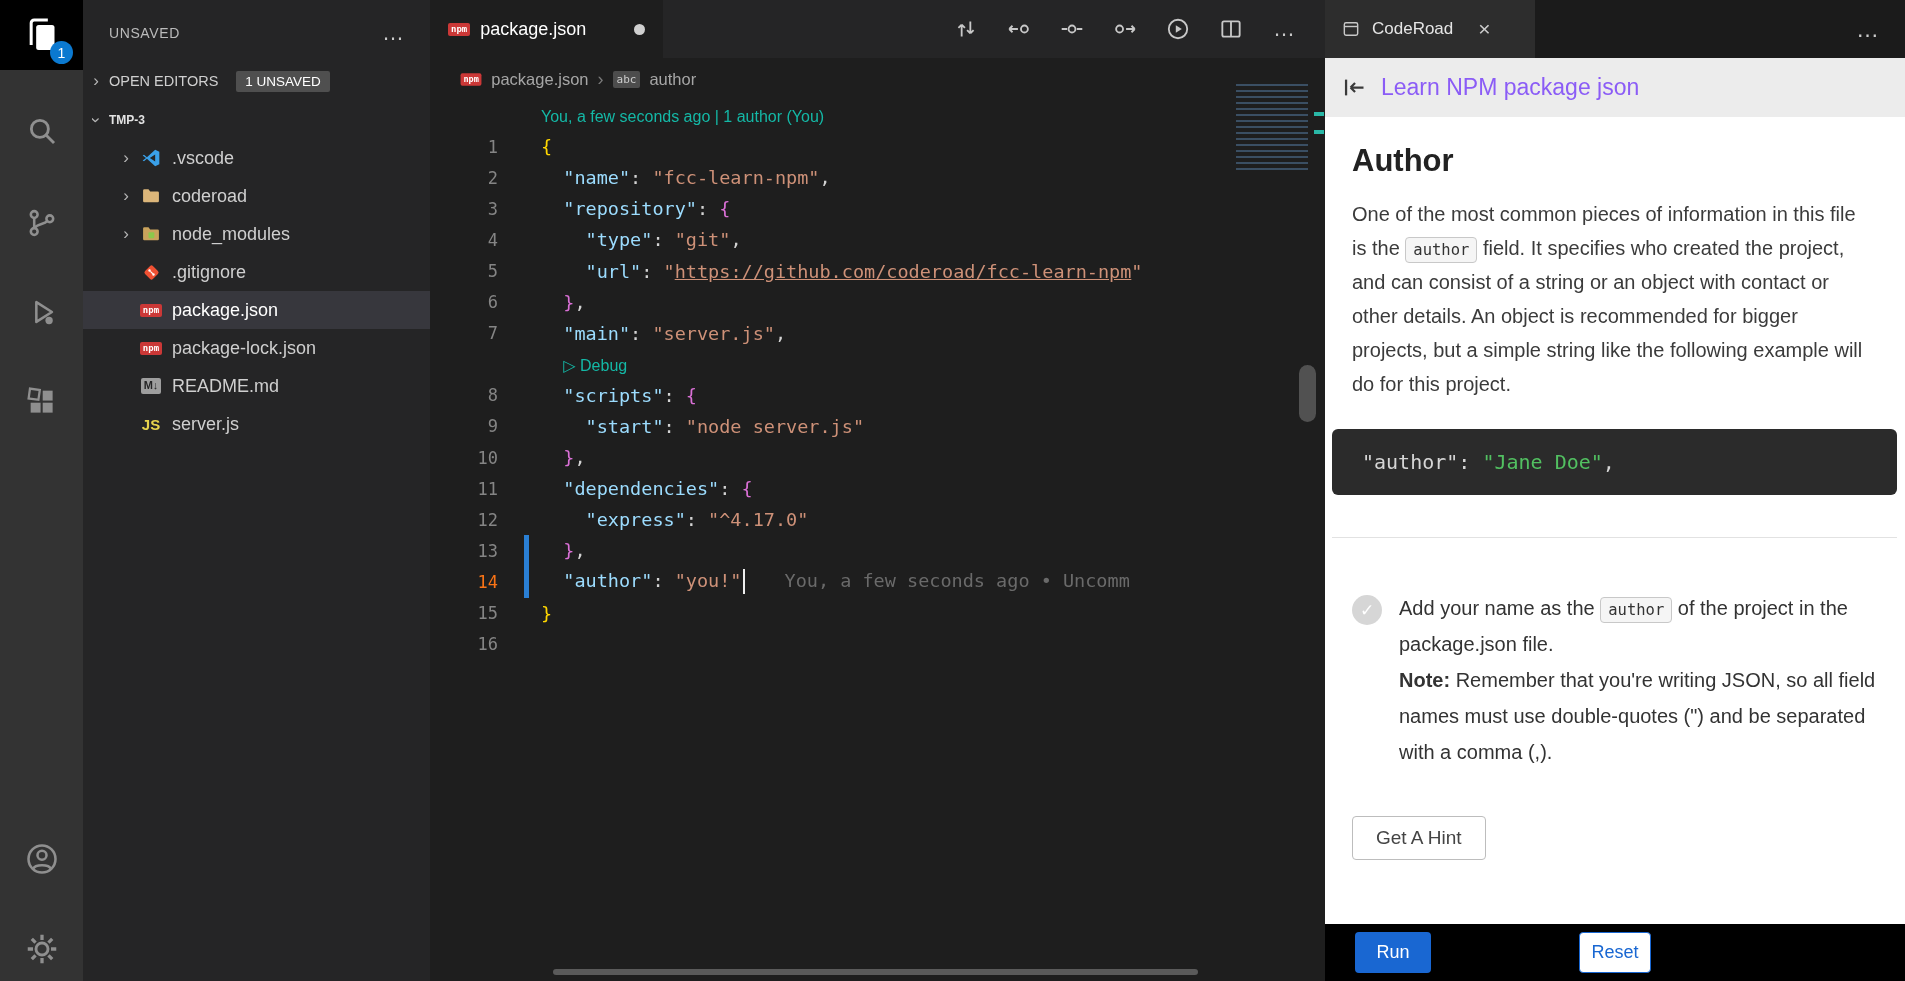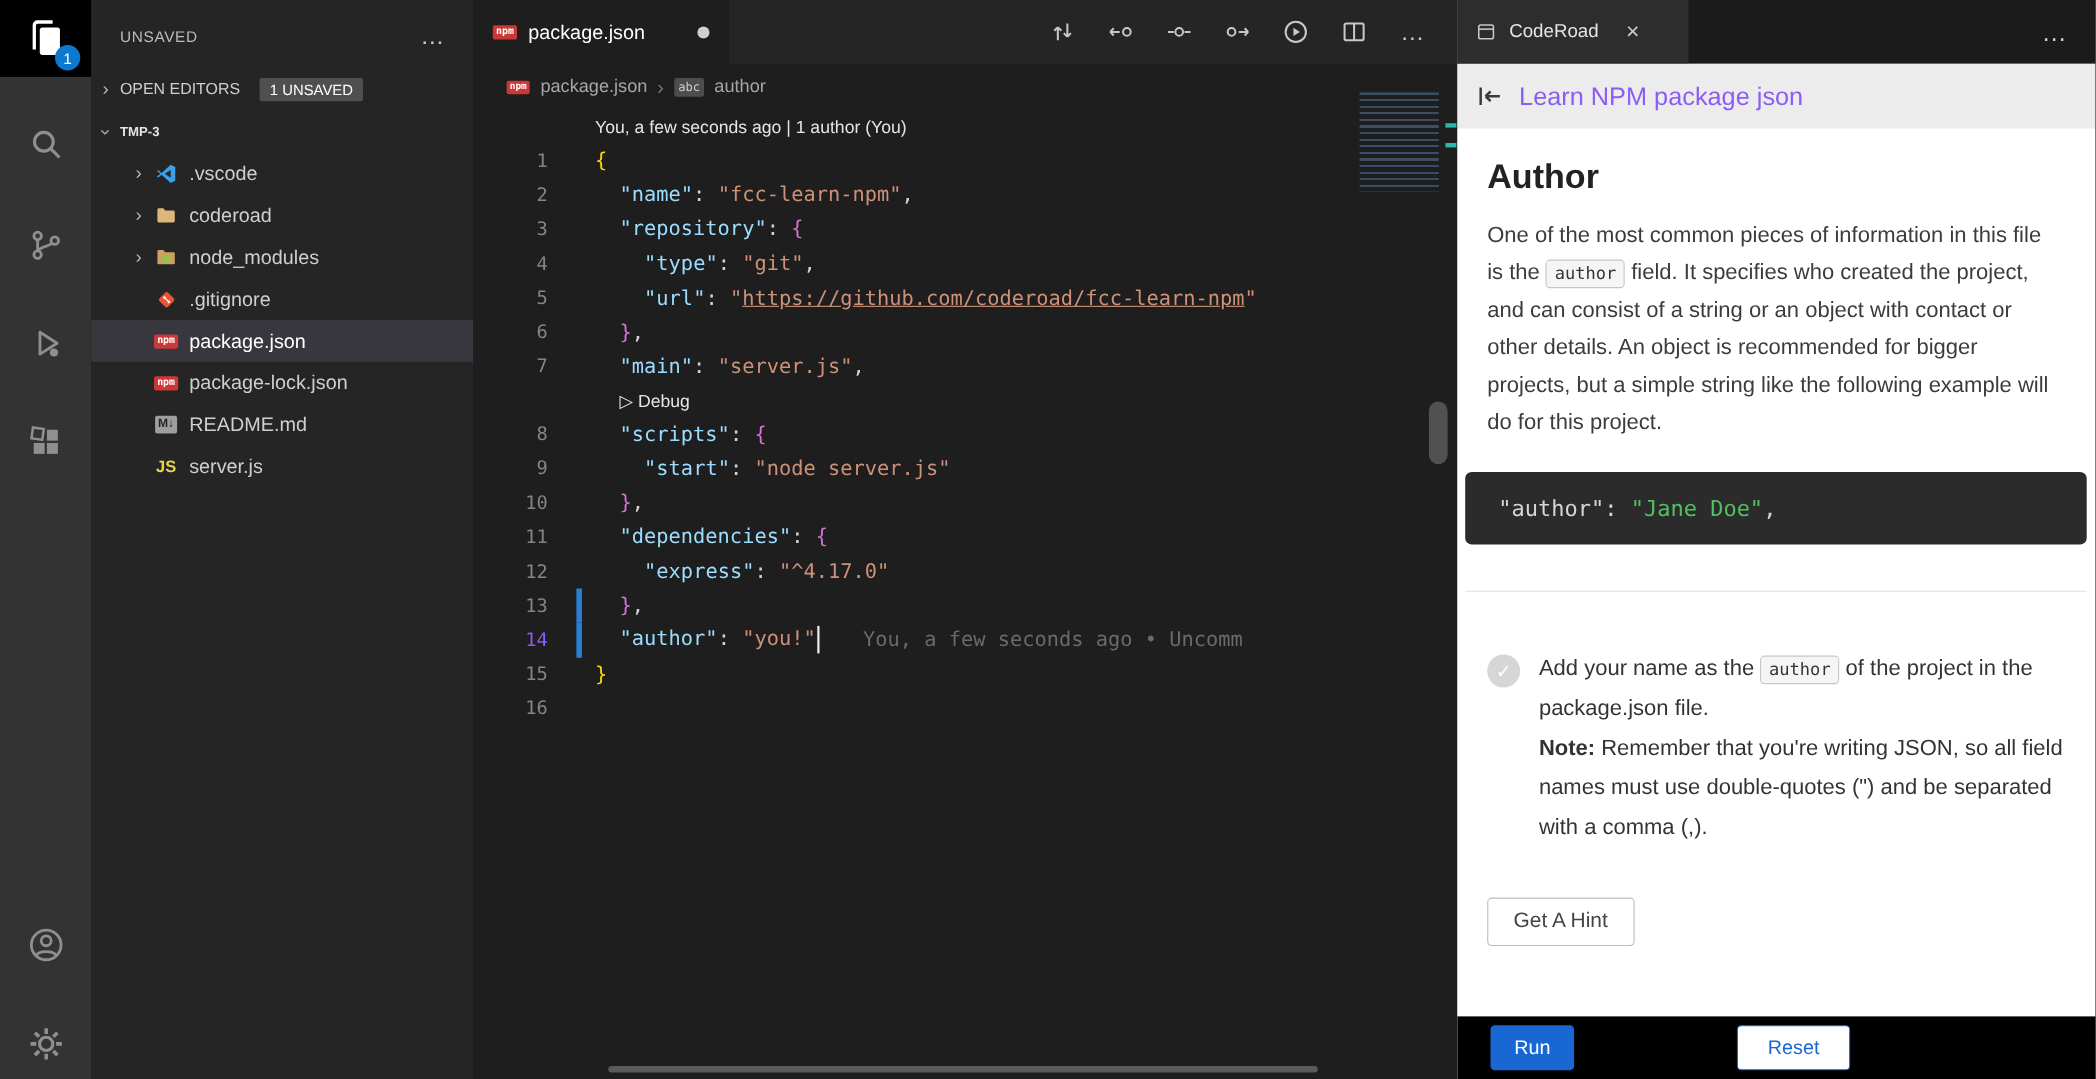--- a/index.html
+++ b/index.html
@@ -44,29 +44,29 @@
   .ta-ellipsis { color:#c8c8c8; font-size:22px; }
   .breadcrumb { position:absolute; top:58px; left:0; right:0; height:42px; display:flex; align-items:center; padding-left:30px; gap:9px; color:#a6a6a6; font-size:16.5px; }
   .bc-sep { color:#7a7a7a; font-size:18px; }
   .bc-abc { background:#4d4d4d; color:#cccccc; font-size:11px; font-family:"DejaVu Sans Mono",monospace; padding:2px 4px; border-radius:2px; }
   .mini-npm { transform:scale(0.95); }
 
   .code-lines { position:absolute; top:100px; left:0; right:0; }
   .code-line { position:relative; height:31.1px; display:flex; align-items:center; font-family:"DejaVu Sans Mono",monospace; font-size:18.5px; white-space:pre; }
   .code-line .ln { width:68px; flex:none; text-align:right; color:#858585; font-size:17px; }
   .code-line .lc { margin-left:43px; white-space:pre; }
-  .code-line.active .ln { color:#8b5cf6; }
+  .code-line.active .ln { color:#f97316; }
   .code-line.mod::before { content:""; position:absolute; left:94px; top:0; bottom:0; width:5px; background:var(--modified_blue,#2a7fd4); }
   .k { color:var(--key_blue,#9cdcfe); }
   .s { color:var(--string_orange,#ce9178); }
   .p { color:#d4d4d4; }
   .b1 { color:var(--brace_gold,#ffd700); }
   .b2 { color:var(--brace_pink,#da70d6); }
   .u { text-decoration:underline; }
-  .lens { color:#e5e5e5; font-family:"Liberation Sans",sans-serif; font-size:16px; }
+  .lens { color:#14b8a6; font-family:"Liberation Sans",sans-serif; font-size:16px; }
   .blame { color:#6a6a6a; margin-left:40px; }
   .cur { display:inline-block; width:0; height:25px; border-left:2px solid #eeeeee; vertical-align:middle; margin-left:1px; }
 
   .minimap { position:absolute; left:806px; top:84px; width:72px; height:90px;
     background:repeating-linear-gradient(180deg, rgba(100,150,200,0.45) 0 2px, rgba(30,30,30,0) 2px 6px);
     opacity:0.9; }
   .ruler-mark { position:absolute; width:10px; height:4px; background:#2dd4c0; opacity:0.85; }
   .vthumb { position:absolute; left:869px; top:365px; width:17px; height:57px; background:#515151; border-radius:9px; cursor:pointer; }
   .hthumb { position:absolute; left:123px; top:969px; width:645px; height:6px; background:#5a5a5a; border-radius:3px; cursor:pointer; }
 
@@ -86,21 +86,21 @@
   .codeblock { margin-left:-20px; margin-top:28px; width:565px; background:#2b2b2b; border-radius:6px; padding:21px 30px; font-family:"DejaVu Sans Mono",monospace; font-size:20px; }
   .cw { color:#d6d6d6; }
   .cg { color:var(--code_green,#52c061); }
   .divider { margin-left:-20px; width:565px; border-top:1px solid #e2e2e2; margin-top:42px; }
   .task { display:flex; margin-top:52px; gap:17px; }
   .check { width:30px; height:30px; border-radius:50%; background:#d6d6d6; color:#ffffff; font-size:17px; display:flex; align-items:center; justify-content:center; flex:none; margin-top:5px; }
   .task-text { width:505px; font-size:20px; line-height:36px; color:#333333; }
   .hint-btn { display:inline-block; margin-top:46px; padding:10px 23px; border:1px solid #bdbdbd; border-radius:4px; background:#fff; font-size:19px; color:#444444; cursor:pointer; font-family:"Liberation Sans",sans-serif; }
   .panel-footer { position:absolute; left:0; right:0; bottom:0; height:57px; background:#000000; display:flex; align-items:center; }
   .run-btn { margin-left:30px; width:76px; height:41px; background:var(--run_blue,#1967d2); color:#fff; border:none; border-radius:4px; font-size:18px; cursor:pointer; font-family:"Liberation Sans",sans-serif; }
-  .reset-btn { margin-left:148px; width:103px; height:41px; background:#ffffff; color:var(--run_blue,#1967d2); border:1.5px solid var(--run_blue,#1967d2); border-radius:4px; font-size:18px; cursor:pointer; font-family:"Liberation Sans",sans-serif; }
+  .reset-btn { margin-left:148px; width:72px; height:41px; background:#ffffff; color:var(--run_blue,#1967d2); border:1.5px solid var(--run_blue,#1967d2); border-radius:4px; font-size:18px; cursor:pointer; font-family:"Liberation Sans",sans-serif; }
 </style>
 </head>
 <body>
 
 <div id="app">
 
   <div class="activity-bar">
     <div class="activity-top">
       <span>
         <svg width="40" height="40" viewBox="0 0 24 24" fill="none">

